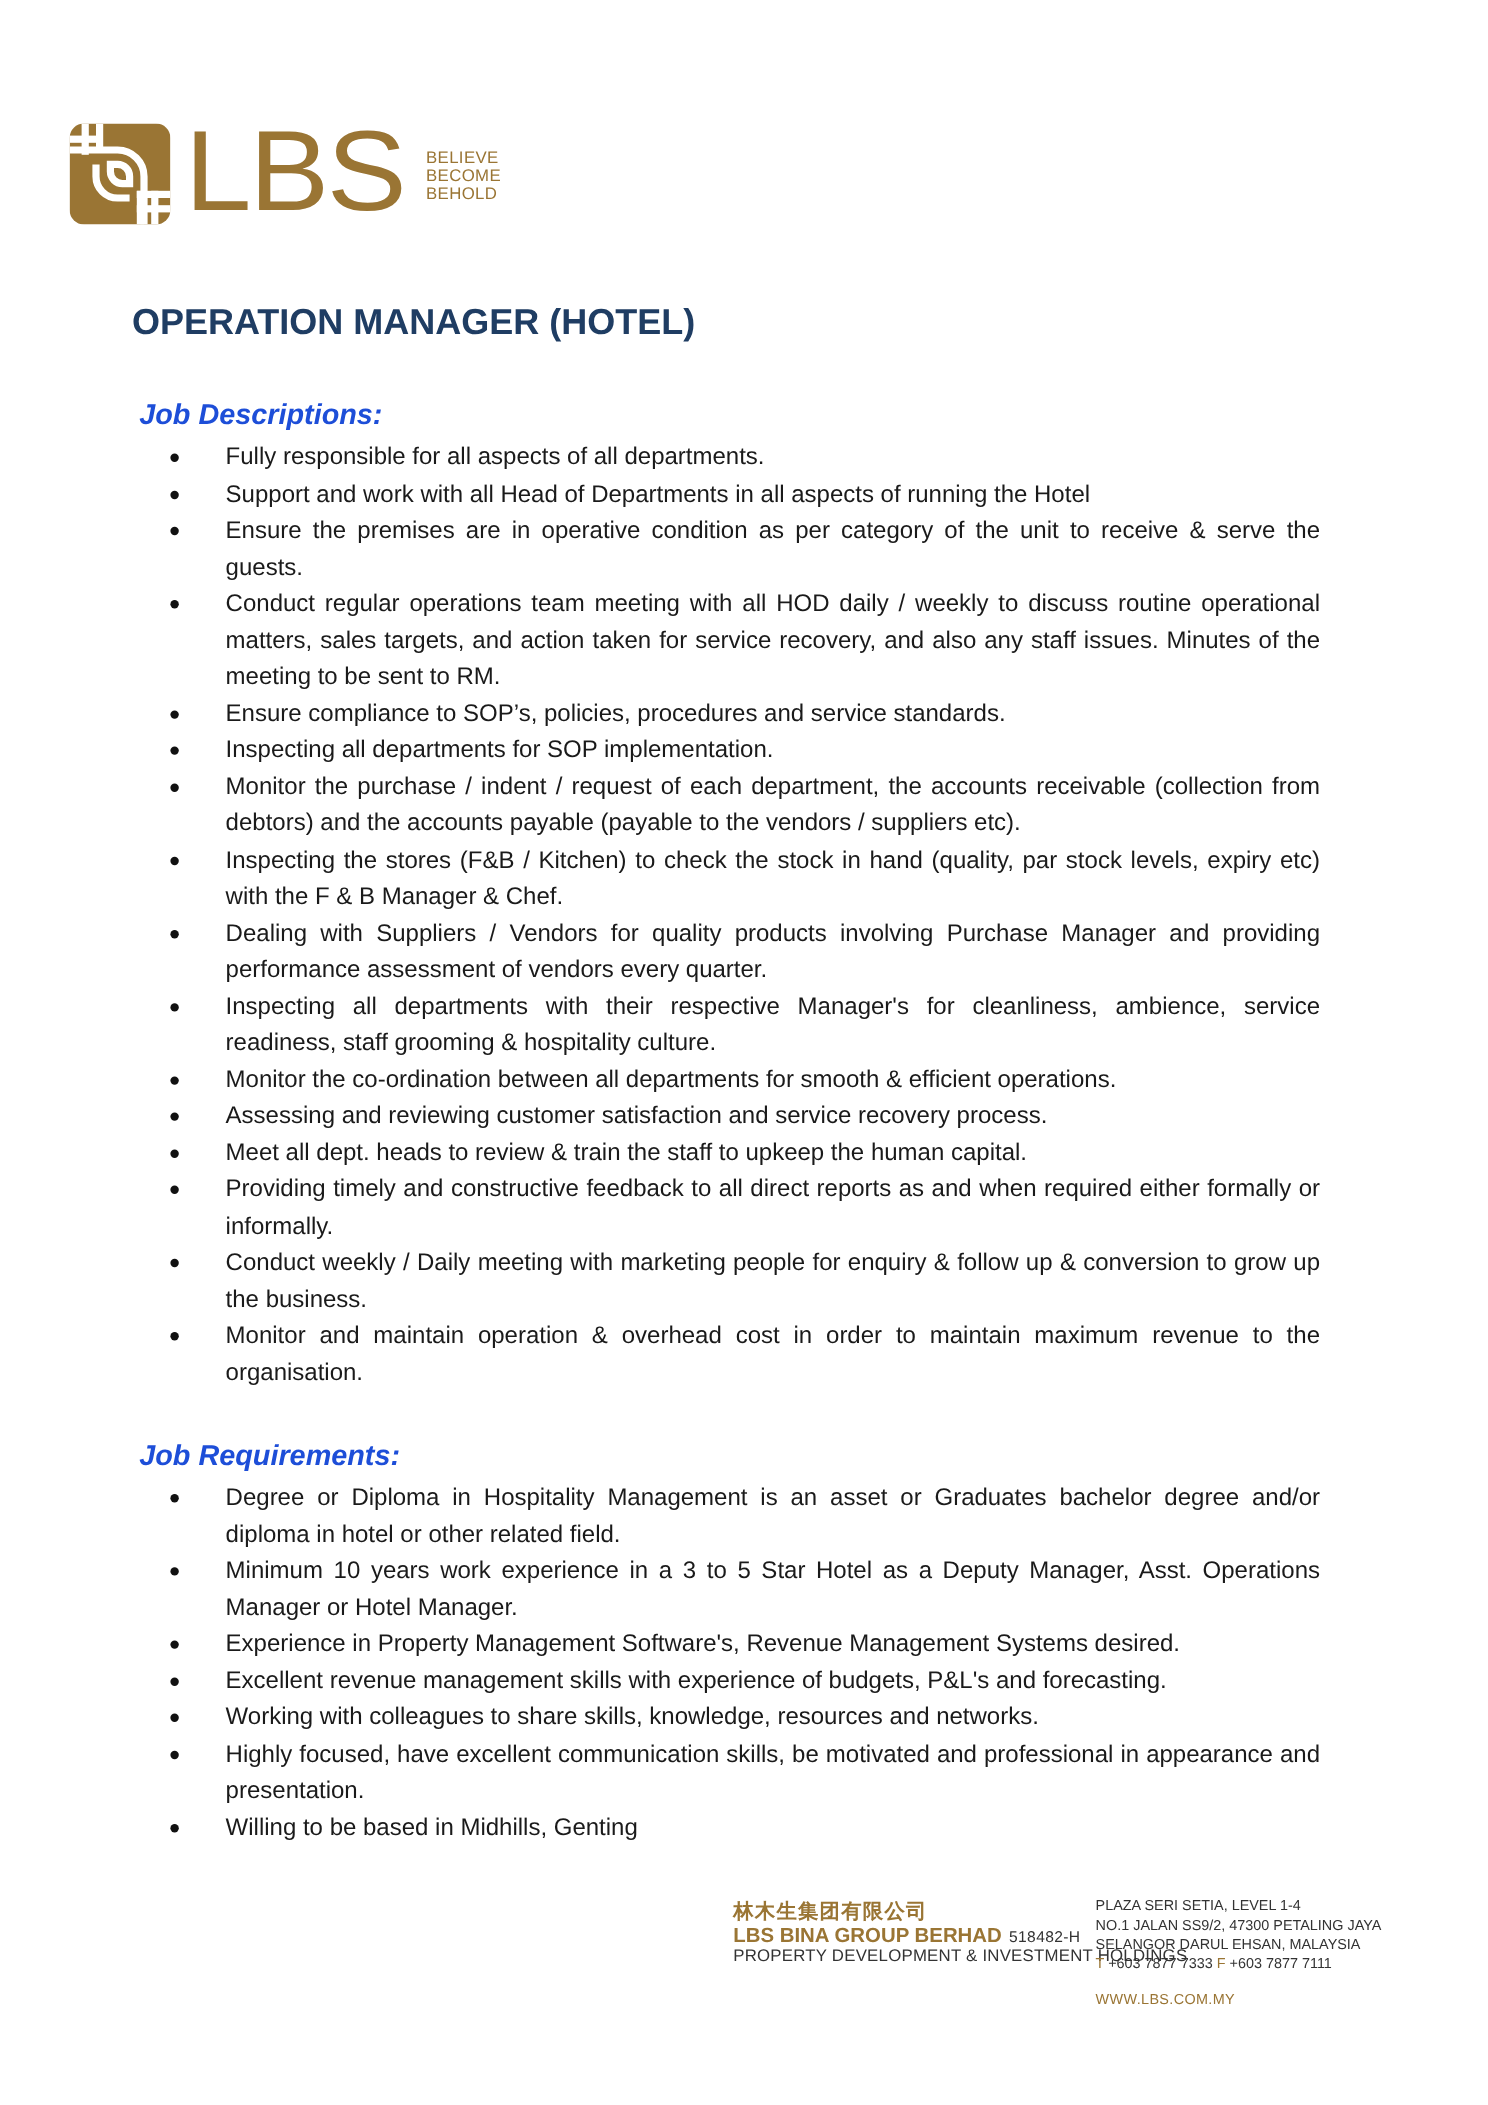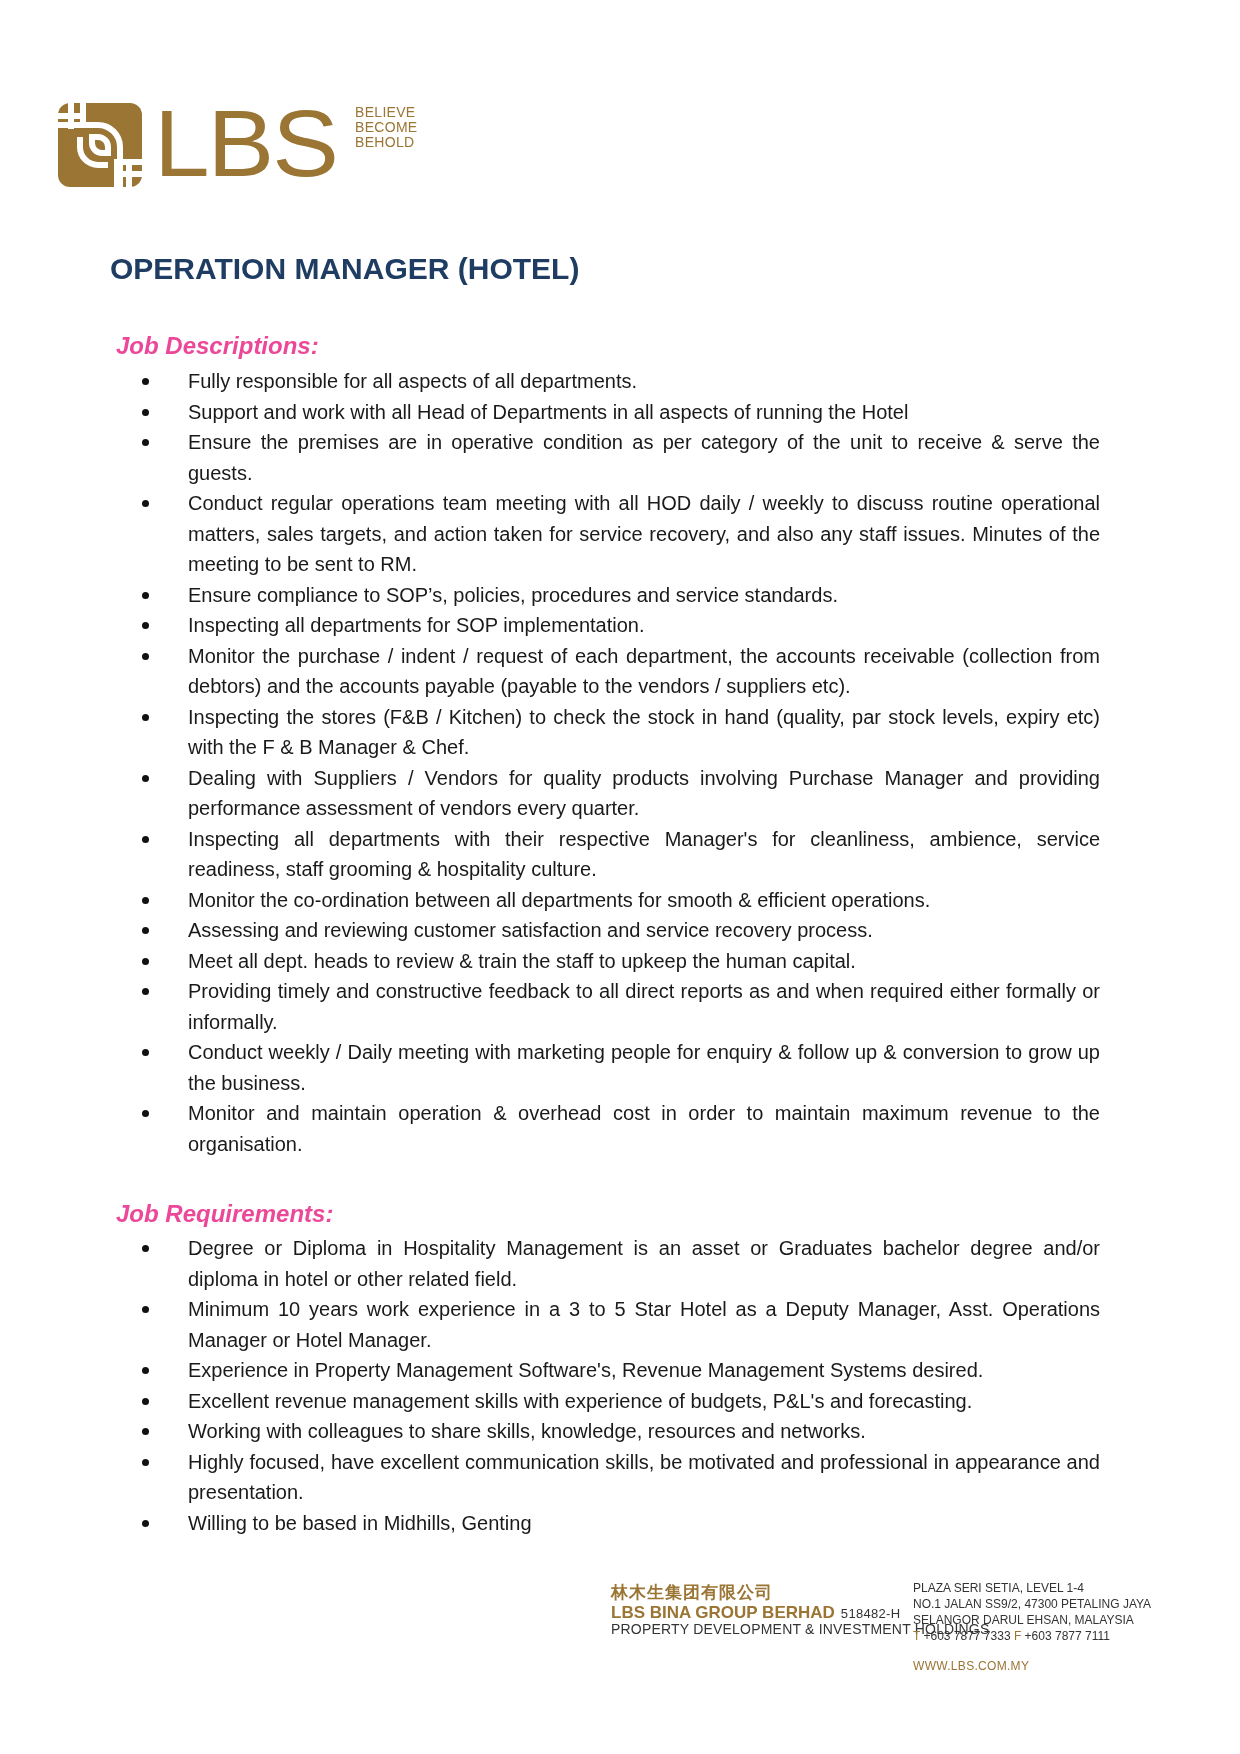--- a/index.html
+++ b/index.html
@@ -1,31 +1,31 @@
 <!DOCTYPE html>
 <html><head>
 <meta charset="utf-8">
 <style>
   html, body { margin: 0; padding: 0; background: #ffffff; }
   body { width: 1240px; height: 1754px; position: relative; overflow: hidden;
          font-family: "Liberation Sans", "DejaVu Sans", sans-serif; color: #1a1a1a; }
 
   
-  .logo { position: absolute; left: 58px; top: 103px; height: 84px; display: flex; align-items: flex-start; }
+  .logo { position: absolute; left: 58px; top: 103px; height: 84px; display: flex; align-items: center; }
   .logo-mark { width: 84px; height: 84px; }
   .logo-word { font-family: "Liberation Sans", sans-serif; font-size: 100px; line-height: 84px; color: #9a7534;
                margin-left: 12px; letter-spacing: -2px; font-weight: normal; transform: scaleY(0.95); transform-origin: top left; height: 84px; }
   .logo-tag { margin-left: 18px; margin-top: 2px; font-size: 14px; line-height: 15px; color: #9a7534; letter-spacing: 0.3px; }
   .logo-tag div { display: block; }
 
   
   .title { position: absolute; left: 110px; top: 252px; font-size: 30px; font-weight: bold; color: #1f3d63;
            text-decoration-thickness: 2px; text-underline-offset: 5px; letter-spacing: 0px; }
 
-  .section-heading { position: absolute; left: 116px; font-size: 24px; font-weight: bold; font-style: italic; color: #ec4899; }
+  .section-heading { position: absolute; left: 116px; font-size: 24px; font-weight: bold; font-style: italic; color: #1d4ed8; }
 
   .list { position: absolute; left: 130px; width: 970px; margin: 0; padding: 0; list-style: none; }
   .list li { position: relative; padding-left: 58px; font-size: 20px; line-height: 30.5px; text-align: justify; color: #1a1a1a; }
   .list li .bullet { position: absolute; left: 12px; top: 12px; width: 7px; height: 7px; border-radius: 50%; background: #111; }
 
   
   .footer-left { position: absolute; left: 611px; top: 1583px; color: #9a7534; }
   .footer-cn { font-size: 17px; line-height: 20px; letter-spacing: 1px; color: #9a7534; font-weight: bold; }
   .footer-company { font-size: 17px; line-height: 19px; font-weight: bold; color: #9a7534; white-space: nowrap; }
   .footer-company .reg { font-size: 13px; font-weight: normal; color: #333; margin-left: 6px; letter-spacing: 0.3px; }

